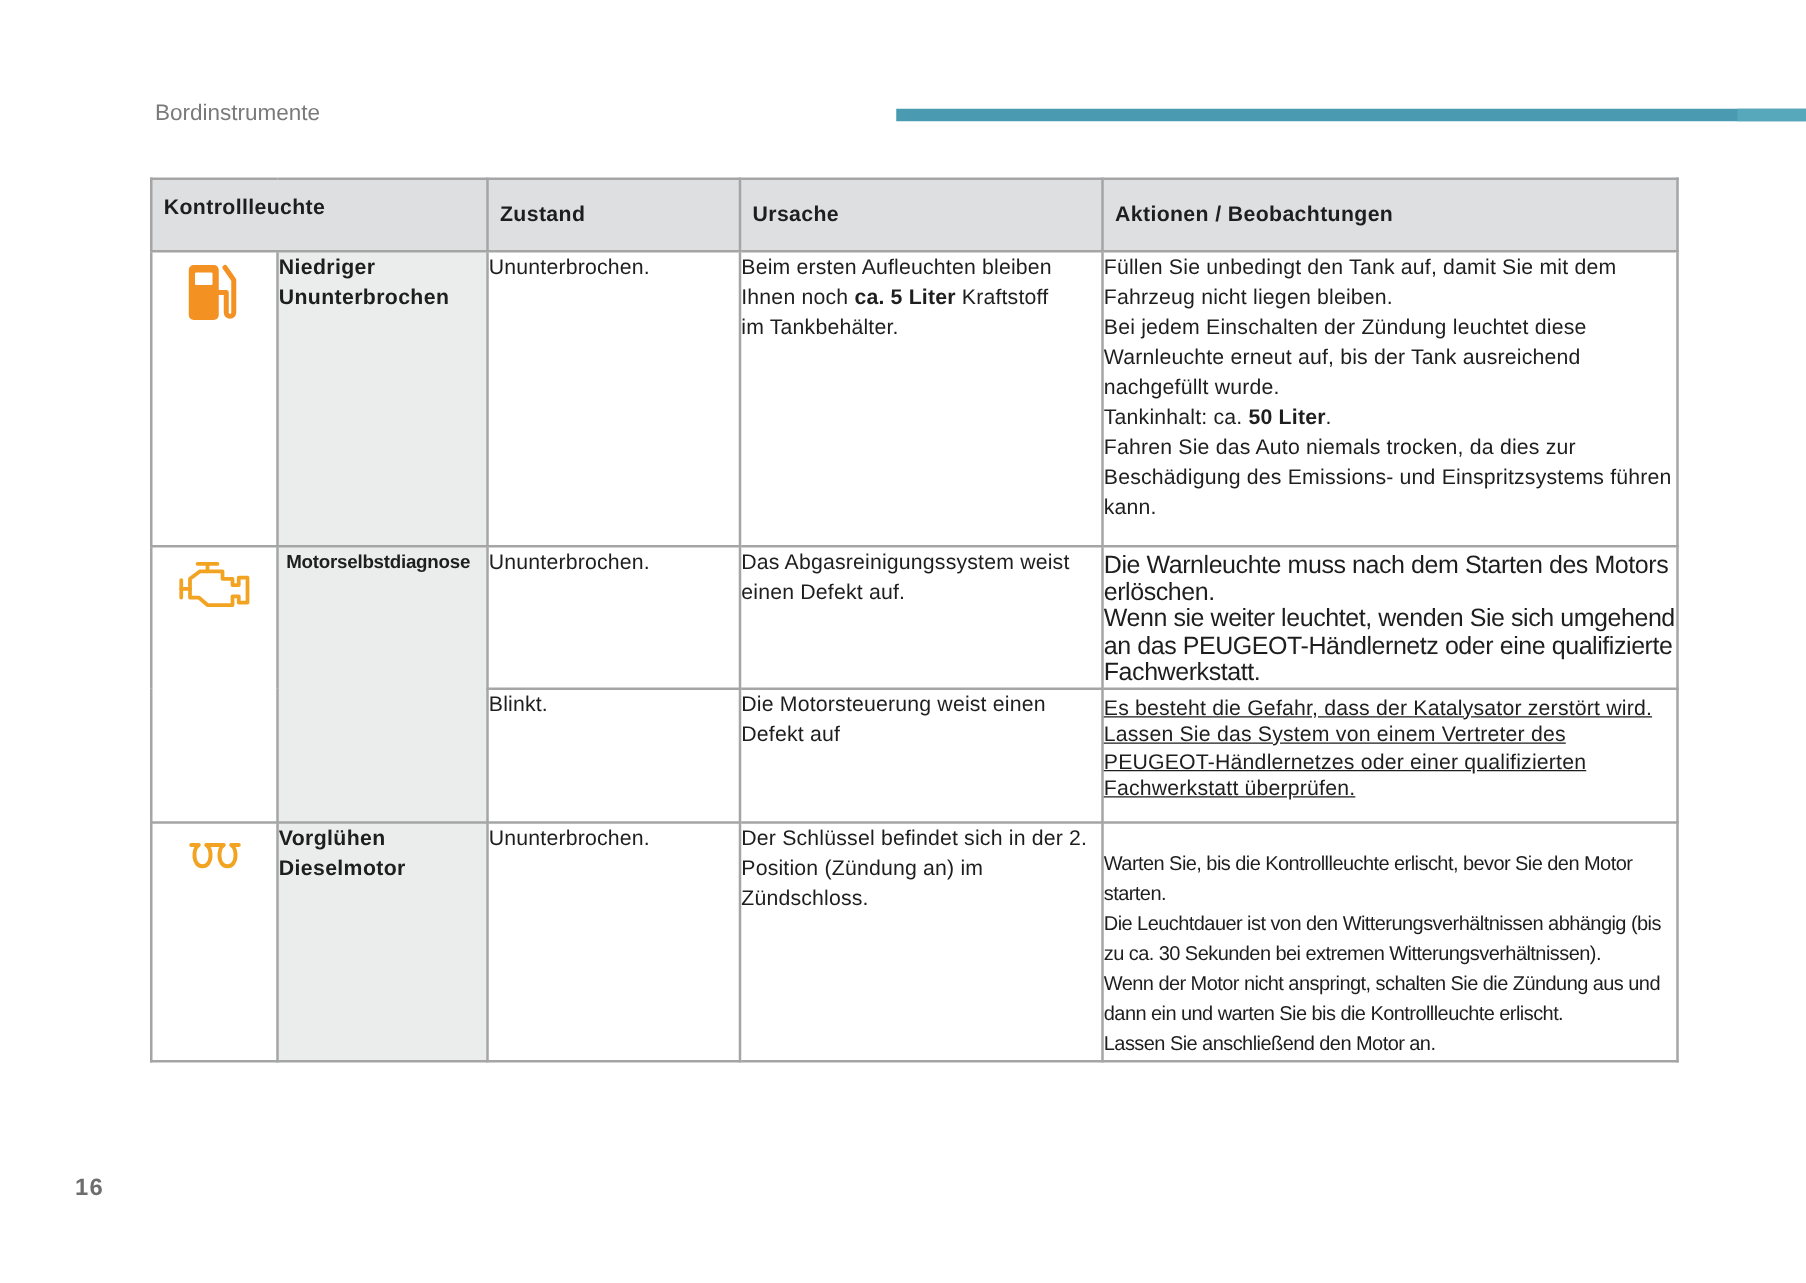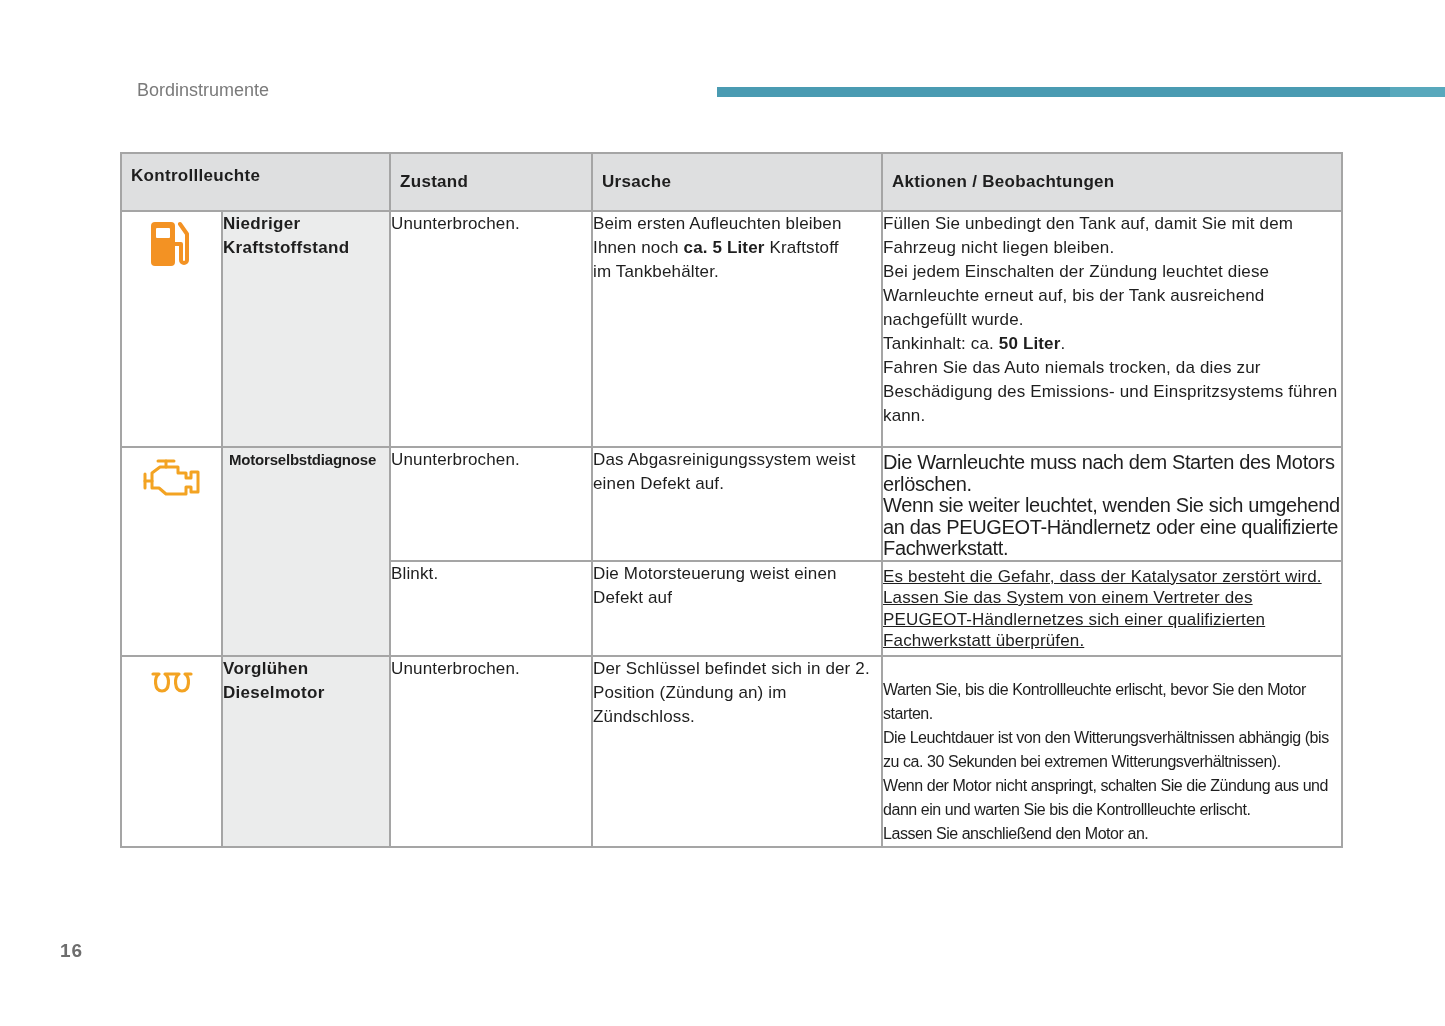--- a/index.html
+++ b/index.html
@@ -1,23 +1,23 @@
 <!DOCTYPE html>
 <html><head>
 <meta charset="utf-8">
 <style>
   html, body { margin: 0; padding: 0; background: #ffffff; }
   body { width: 1445px; height: 1026px; position: relative; overflow: hidden;
          font-family: "Liberation Sans", "DejaVu Sans", sans-serif; color: #1e1e1e; }
-  .section-title { position: absolute; left: 137px; top: 80px; font-size: 18px; color: #7a7a7a; }
+  .section-title { position: absolute; left: 124px; top: 80px; font-size: 18px; color: #7a7a7a; }
   .accent-bar { position: absolute; left: 717px; top: 87px; width: 728px; height: 10px; background: #4a9bb2; }
   .accent-bar .tail { position: absolute; right: 0; top: 0; width: 55px; height: 10px; background: #58a8bc; }
   .page-number { position: absolute; left: 60px; top: 940px; font-size: 19px; font-weight: bold; color: #6d6d6d; letter-spacing: 1px; }
 
-  table.manual { position: absolute; left: 120px; top: 152px; width: 1221px; border-collapse: collapse; table-layout: fixed; }
+  table.manual { position: absolute; left: 120px; top: 142px; width: 1221px; border-collapse: collapse; table-layout: fixed; }
   table.manual th, table.manual td { border: 2px solid #a5a5a5; vertical-align: top; padding: 0; }
   table.manual th { background: #dedfe0; text-align: left; font-weight: bold; font-size: 17px; letter-spacing: 0.3px; height: 44px; padding: 0 9px; vertical-align: middle; }
   table.manual th.kl { vertical-align: top; padding-top: 12px; }
   td.icon-cell { text-align: center; background: #fff; }
   td.name-cell { background: #ebecec; font-weight: bold; font-size: 17px; line-height: 24px; padding: 5px 9px 0 9px; letter-spacing: 0.3px; }
   td.name-cell.narrow { font-size: 15px; padding-left: 6px; letter-spacing: -0.2px; }
   td.txt { font-size: 17px; line-height: 24px; padding: 5px 9px 8px 9px; letter-spacing: 0.15px; }
   td.txt.cond { font-size: 20px; line-height: 21.5px; padding-top: 4px; letter-spacing: -0.35px; }
   td.txt.cond2 { font-size: 16px; line-height: 24px; padding-top: 21px; letter-spacing: -0.45px; }
   td.txt.tight { line-height: 21.5px; padding-top: 4px; text-decoration: underline; }
@@ -56,21 +56,21 @@
         <span class="icon">
           <svg width="46" height="50" viewBox="0 0 46 50">
             <rect x="2" y="2" width="24" height="44" rx="4" fill="#f39223"></rect>
             <rect x="7" y="8" width="14" height="10" rx="1" fill="#ffffff"></rect>
             <path d="M26 24 h6 v16 a3 3 0 0 0 6 0 V14 L31 4" fill="none" stroke="#f39223" stroke-width="4" stroke-linecap="round" stroke-linejoin="round"></path>
           </svg>
         </span>
       </td>
       <td class="name-cell">
         <span class="line">Niedriger</span>
-        <span class="line">Kraftstoffstand</span>
+        <span class="line">Ununterbrochen</span>
       </td>
       <td class="txt">Ununterbrochen.</td>
       <td class="txt">
         <span class="line">Beim ersten Aufleuchten bleiben</span>
         <span class="line"><span>Ihnen noch </span><b>ca. 5 Liter</b><span> Kraftstoff</span></span>
         <span class="line">im Tankbehälter.</span>
       </td>
       <td class="txt">
         <span class="line">Füllen Sie unbedingt den Tank auf, damit Sie mit dem Fahrzeug nicht liegen bleiben.</span>
         <span class="line">Bei jedem Einschalten der Zündung leuchtet diese Warnleuchte erneut auf, bis der Tank ausreichend nachgefüllt wurde.</span>
@@ -95,26 +95,26 @@
       </td>
       <td class="name-cell narrow" rowspan="2">Motorselbstdiagnose</td>
       <td class="txt">Ununterbrochen.</td>
       <td class="txt">Das Abgasreinigungssystem weist einen Defekt auf.</td>
       <td class="txt cond">
         <span class="line">Die Warnleuchte muss nach dem Starten des Motors erlöschen.</span>
         <span class="line">Wenn sie weiter leuchtet, wenden Sie sich umgehend an das PEUGEOT-Händlernetz oder eine qualifizierte Fachwerkstatt.</span>
       </td>
     </tr>
 
-    <tr style="height:95px">
+    <tr style="height:107px">
       <td class="txt">Blinkt.</td>
       <td class="txt">Die Motorsteuerung weist einen Defekt auf</td>
       <td class="txt tight">
         <span class="line">Es besteht die Gefahr, dass der Katalysator zerstört wird.</span>
-        <span class="line">Lassen Sie das System von einem Vertreter des PEUGEOT-Händlernetzes sich einer qualifizierten Fachwerkstatt überprüfen.</span>
+        <span class="line">Lassen Sie das System von einem Vertreter des PEUGEOT-Händlernetzes oder einer qualifizierten Fachwerkstatt überprüfen.</span>
       </td>
     </tr>
 
     <tr style="height:179px">
       <td class="icon-cell">
         <span class="icon" style="margin-top:12px">
           <svg width="44" height="28" viewBox="0 0 44 28">
             <path d="M3 5 H9 C4 8 4 22 12 22 C20 22 20 8 15 5 H29 C24 8 24 22 32 22 C40 22 40 8 35 5 H41" fill="none" stroke="#f3a322" stroke-width="3.2" stroke-linecap="round" stroke-linejoin="round"></path>
           </svg>
         </span>

